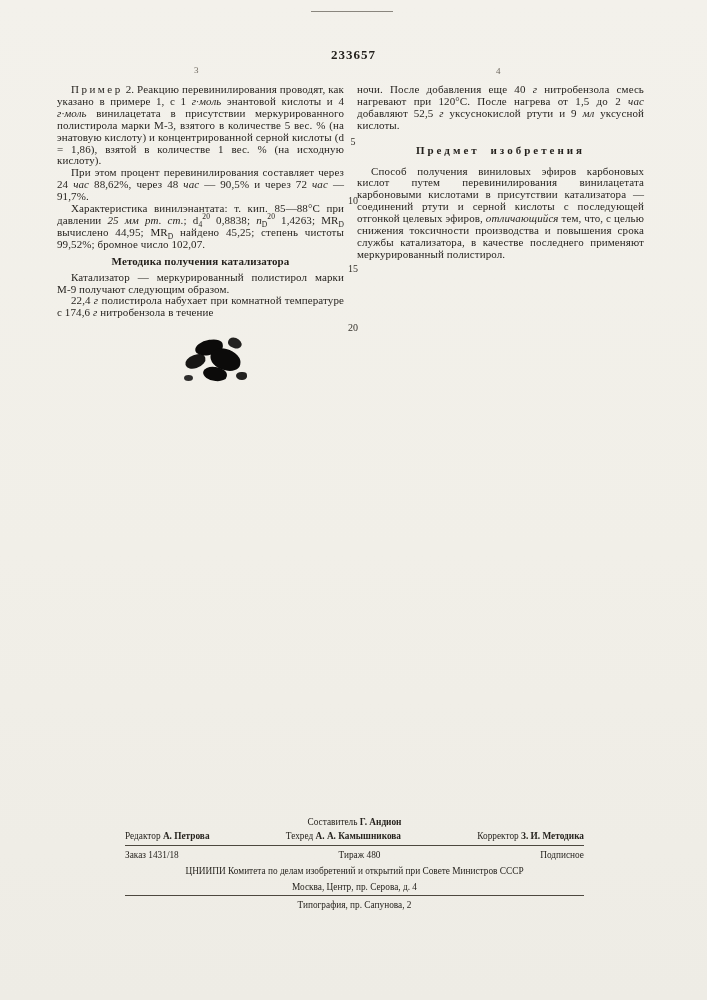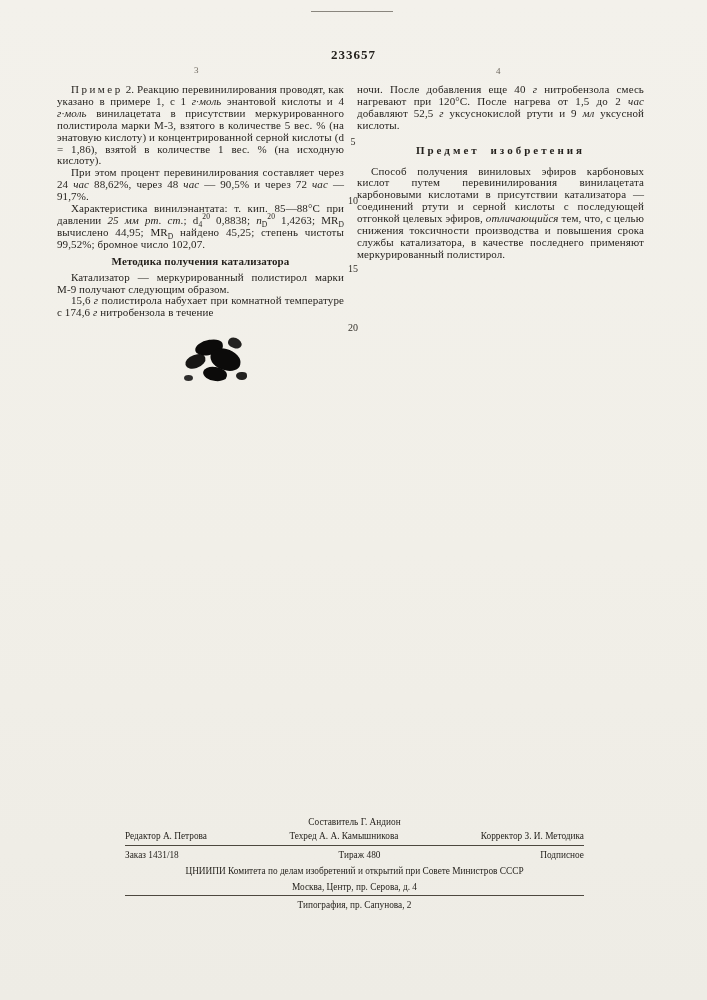--- a/index.html
+++ b/index.html
@@ -25,21 +25,21 @@
   .col-num.left{top:65px;left:194px;}
   .col-num.right{top:66px;left:496px;}
   .columns{
     position:absolute;top:84px;left:57px;width:599px;
     display:flex;gap:13px;
   }
   .col{width:287px;font-size:11px;line-height:11.9px;text-align:justify;letter-spacing:0.1px;}
   .para{margin:0;}
   .ind{text-indent:14px;}
   .i{font-style:italic;}
-  .b{font-weight:normal;}
+  .b{font-weight:bold;}
   .sp{letter-spacing:2.5px;}
   .sub{vertical-align:sub;font-size:7.5px;line-height:0;}
   .sup{vertical-align:super;font-size:7.5px;line-height:0;}
   .heading-bold{margin:5px 0 4px;text-align:center;font-weight:bold;text-indent:0;}
   .heading-spaced{margin:13px 0 9px;text-align:center;letter-spacing:3px;word-spacing:5px;text-indent:0;font-weight:bold;}
   .gutter-num{
     position:absolute;left:342px;width:22px;text-align:center;
     font-size:10px;color:#33302a;
   }
   
@@ -77,21 +77,21 @@
   <div class="col-num right">4</div>
 
   <div class="columns">
 
     <div class="col">
       <p class="para ind"><span class="sp">Пример</span><span> 2. Реакцию перевинилирования проводят, как указано в примере 1, с 1 </span><span class="i">г·моль</span><span> энантовой кислоты и 4 </span><span class="i">г·моль</span><span> винилацетата в присутствии меркурированного полистирола марки М-3, взятого в количестве 5 вес. % (на энатовую кислоту) и концентрированной серной кислоты (d = 1,86), взятой в количестве 1 вес. % (на исходную кислоту).</span></p>
       <p class="para ind"><span>При этом процент перевинилирования составляет через 24 </span><span class="i">час</span><span> 88,62%, через 48 </span><span class="i">час</span><span> — 90,5% и через 72 </span><span class="i">час</span><span> — 91,7%.</span></p>
       <p class="para ind"><span>Характеристика винилэнантата: т. кип. 85—88°С при давлении </span><span class="i">25 мм рт. ст.</span><span>; d</span><span class="sub">4</span><span class="sup">20</span><span> 0,8838; </span><span class="i">n</span><span class="sub">D</span><span class="sup">20</span><span> 1,4263; MR</span><span class="sub">D</span><span> вычислено 44,95; MR</span><span class="sub">D</span><span> найдено 45,25; степень чистоты 99,52%; бромное число 102,07.</span></p>
       <p class="para heading-bold">Методика получения катализатора</p>
       <p class="para ind"><span>Катализатор — меркурированный полистирол марки М-9 получают следующим образом.</span></p>
-      <p class="para ind"><span>15,6 </span><span class="i">г</span><span> полистирола набухает при комнатной температуре с 174,6 </span><span class="i">г</span><span> нитробензола в течение</span></p>
+      <p class="para ind"><span>22,4 </span><span class="i">г</span><span> полистирола набухает при комнатной температуре с 174,6 </span><span class="i">г</span><span> нитробензола в течение</span></p>
     </div>
 
     <div class="col">
       <p class="para"><span>ночи. После добавления еще 40 </span><span class="i">г</span><span> нитробензола смесь нагревают при 120°С. После нагрева от 1,5 до 2 </span><span class="i">час</span><span> добавляют 52,5 </span><span class="i">г</span><span> уксуснокислой ртути и 9 </span><span class="i">мл</span><span> уксусной кислоты.</span></p>
       <p class="para heading-spaced">Предмет изобретения</p>
       <p class="para ind"><span>Способ получения виниловых эфиров карбоновых кислот путем перевинилирования винилацетата карбоновыми кислотами в присутствии катализатора — соединений ртути и серной кислоты с последующей отгонкой целевых эфиров, </span><span class="i">отличающийся</span><span> тем, что, с целью снижения токсичности производства и повышения срока службы катализатора, в качестве последнего применяют меркурированный полистирол.</span></p>
     </div>
 
   </div>
 

